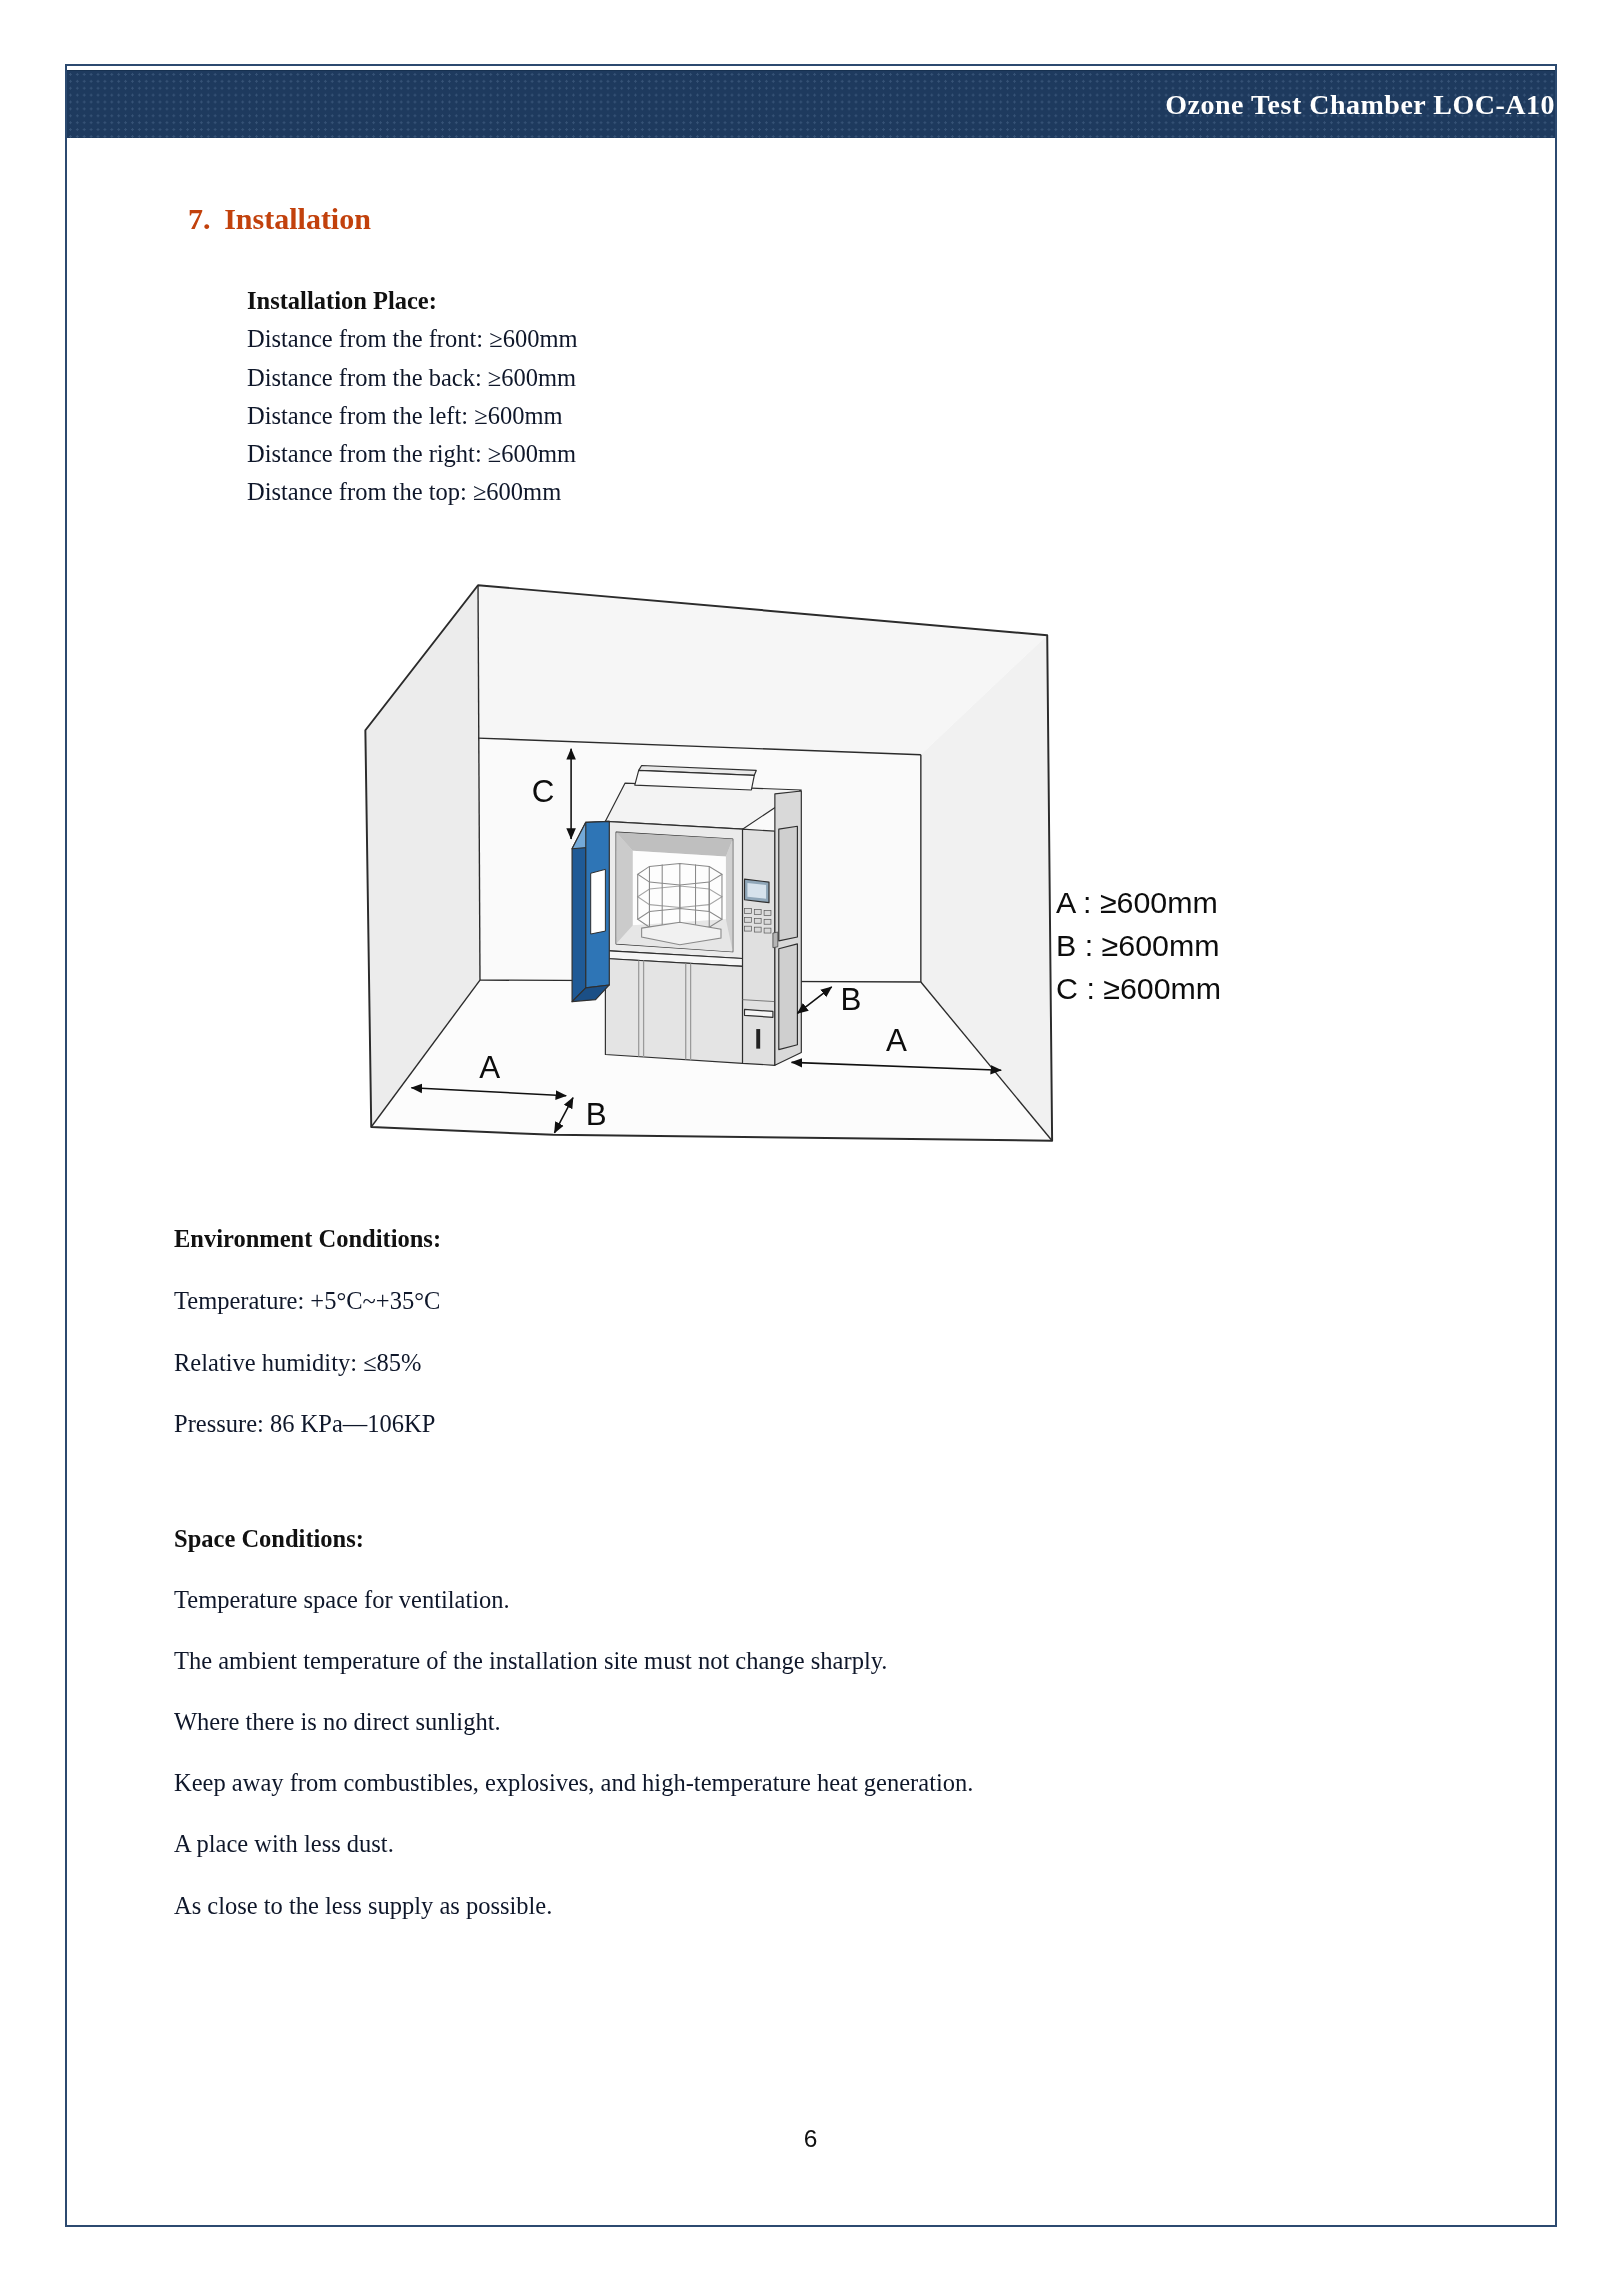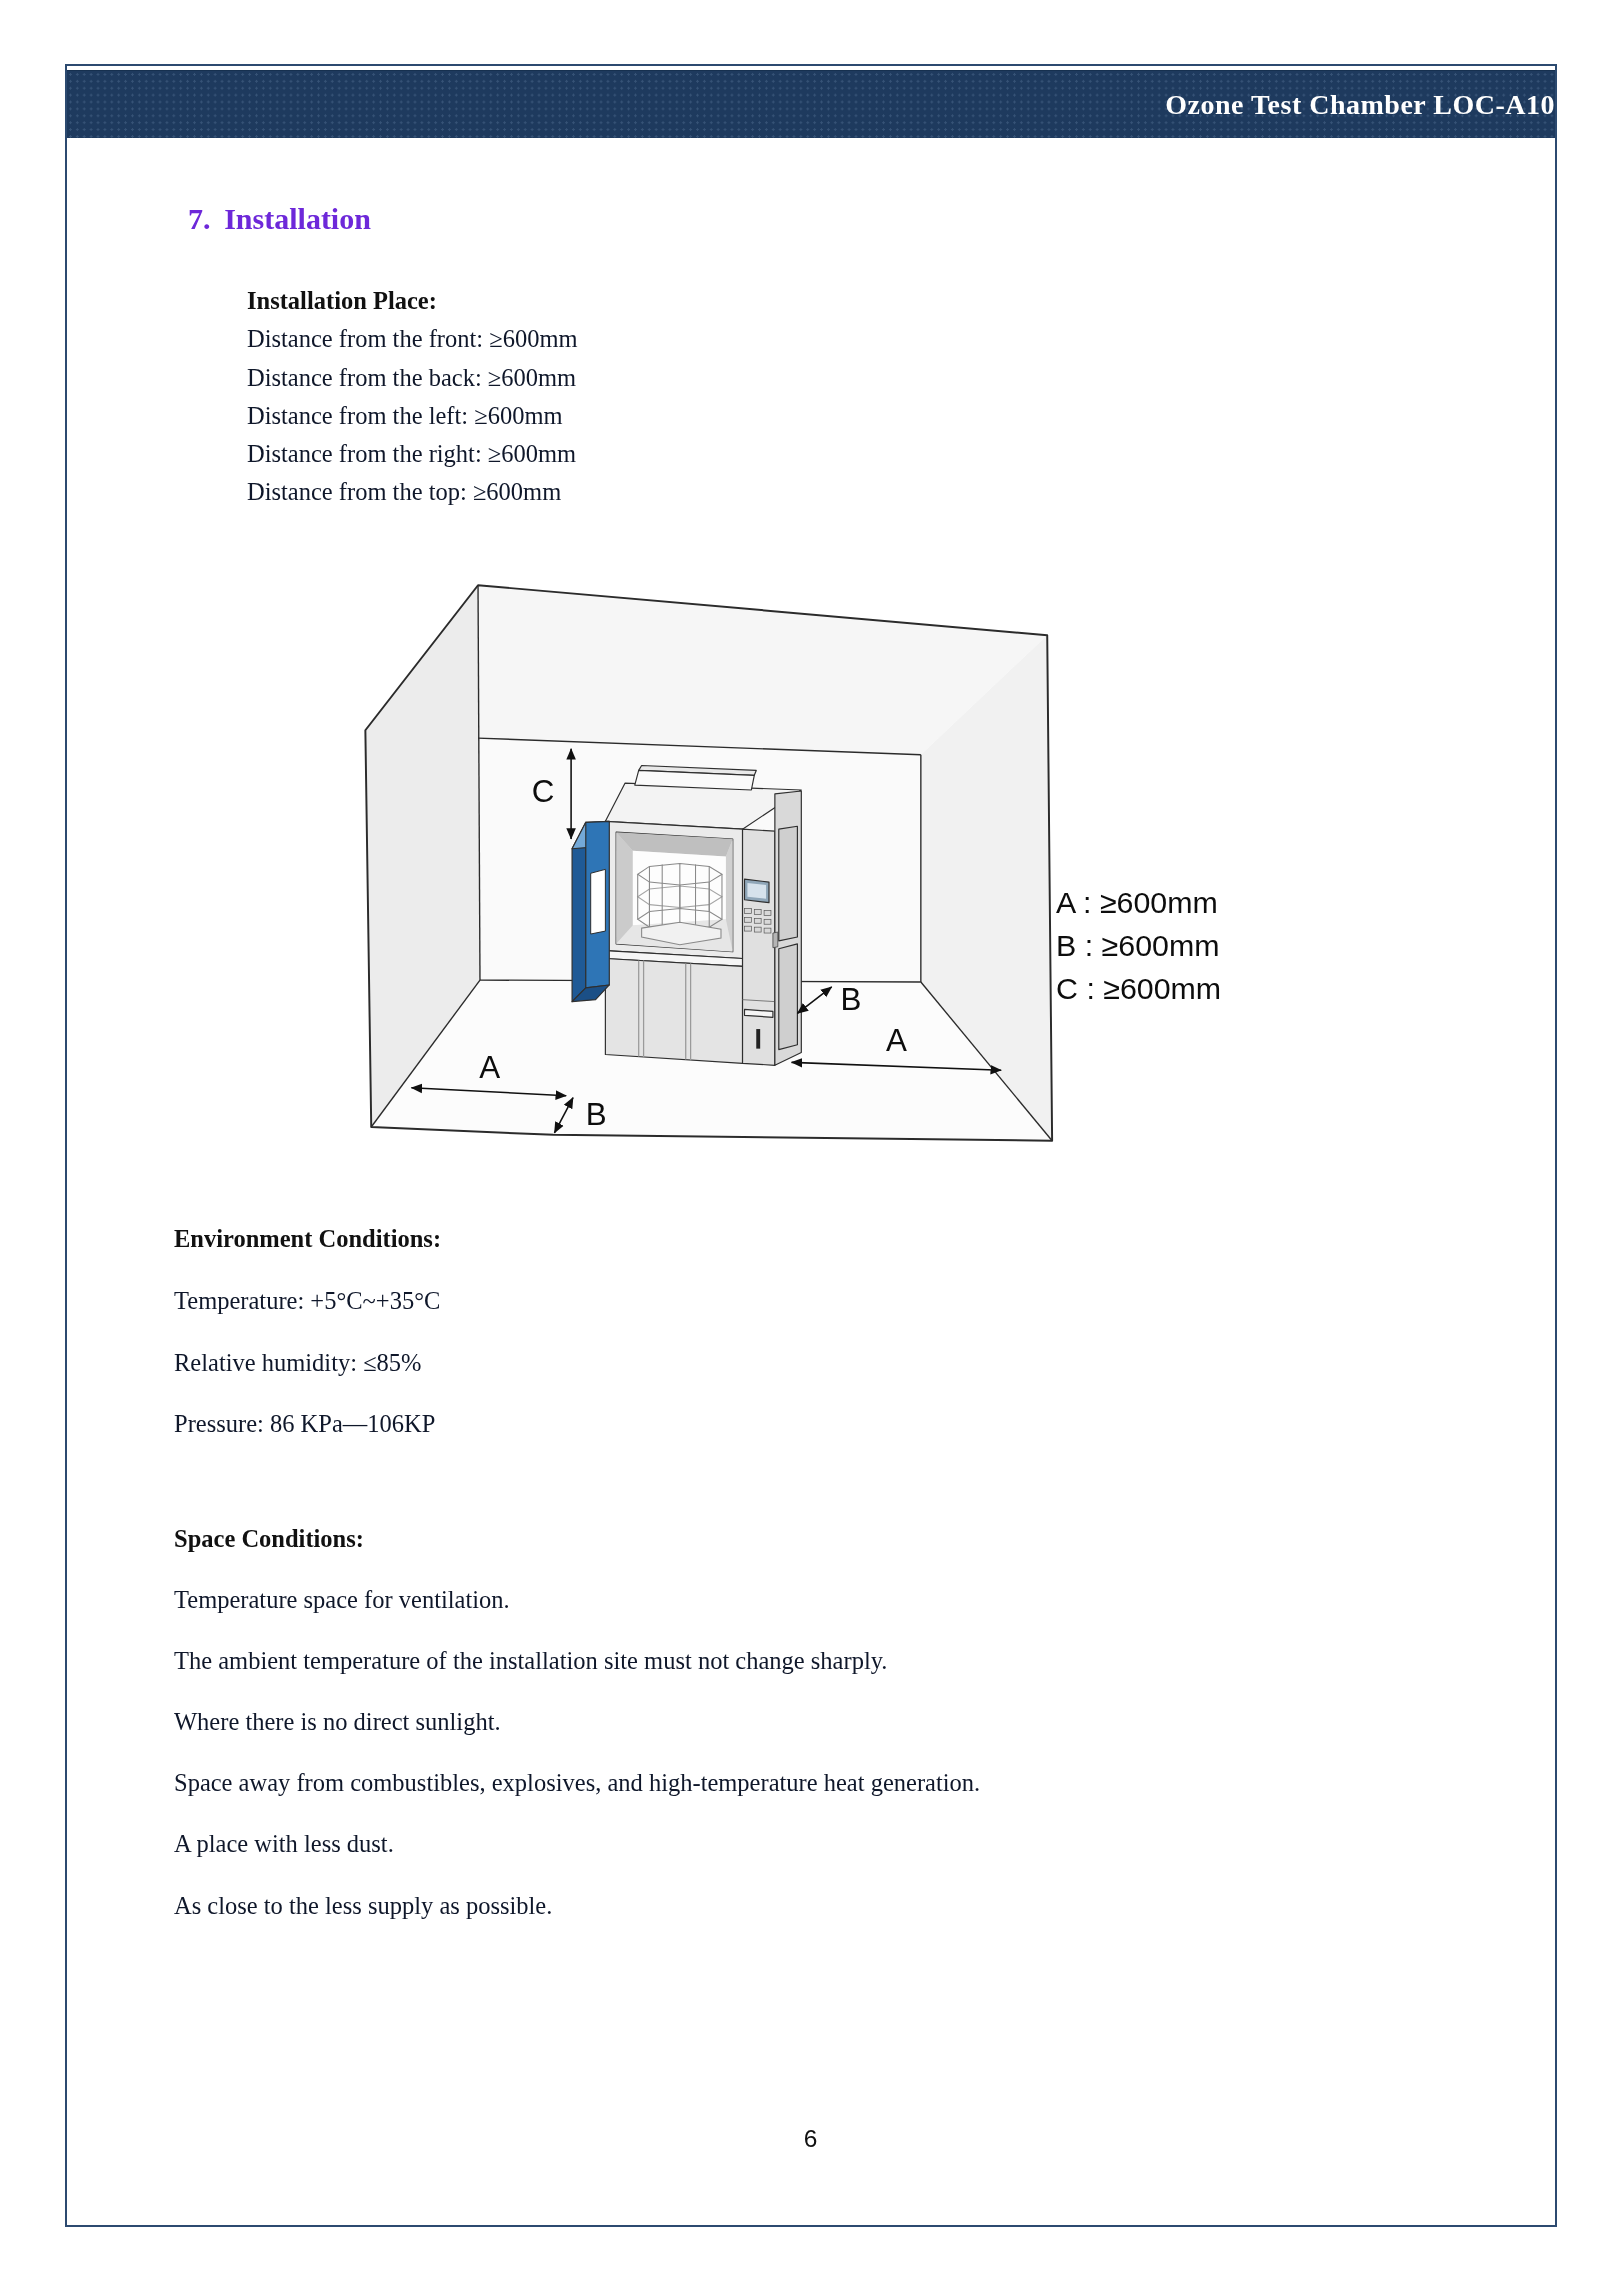--- a/index.html
+++ b/index.html
@@ -23,21 +23,21 @@
     background-size:6.9px 6.9px;
     border-top:1px solid #16304f;
     display:flex;align-items:center;justify-content:flex-end;
   }
   .header-title{
     color:#ffffff;font-size:28px;font-weight:bold;letter-spacing:0.5px;
     font-family:"Liberation Serif", serif;
   }
   .section-heading{
     position:absolute;left:188px;top:202px;
-    color:#6d28d9;font-size:30px;font-weight:bold;
+    color:#c2410c;font-size:30px;font-weight:bold;
   }
   .section-heading .num{margin-right:13.7px;}
   .block-heading{
     position:absolute;font-size:24.5px;font-weight:bold;color:#111111;
   }
   .line{
     position:absolute;font-size:24.5px;color:#0f172a;white-space:nowrap;text-align:center;
   }
   .ip-heading{left:247px;top:287px;}
   .ip-line{left:247px;}
@@ -194,20 +194,20 @@
 
   <div class="block-heading para" style="top:1225px">Environment Conditions:</div>
   <div class="line para" style="top:1287px">Temperature: +5°C~+35°C</div>
   <div class="line para" style="top:1349px">Relative humidity: ≤85%</div>
   <div class="line para" style="top:1410px">Pressure: 86 KPa—106KP</div>
 
   <div class="block-heading para" style="top:1525px">Space Conditions:</div>
   <div class="line para" style="top:1586px">Temperature space for ventilation.</div>
   <div class="line para" style="top:1647px">The ambient temperature of the installation site must not change sharply.</div>
   <div class="line para" style="top:1708px">Where there is no direct sunlight.</div>
-  <div class="line para" style="top:1769px">Space away from combustibles, explosives, and high-temperature heat generation.</div>
+  <div class="line para" style="top:1769px">Keep away from combustibles, explosives, and high-temperature heat generation.</div>
   <div class="line para" style="top:1830px">A place with less dust.</div>
   <div class="line para" style="top:1892px">As close to the less supply as possible.</div>
 
   <div class="page-number">6</div>
 
 </div>
 
 
 </body></html>

